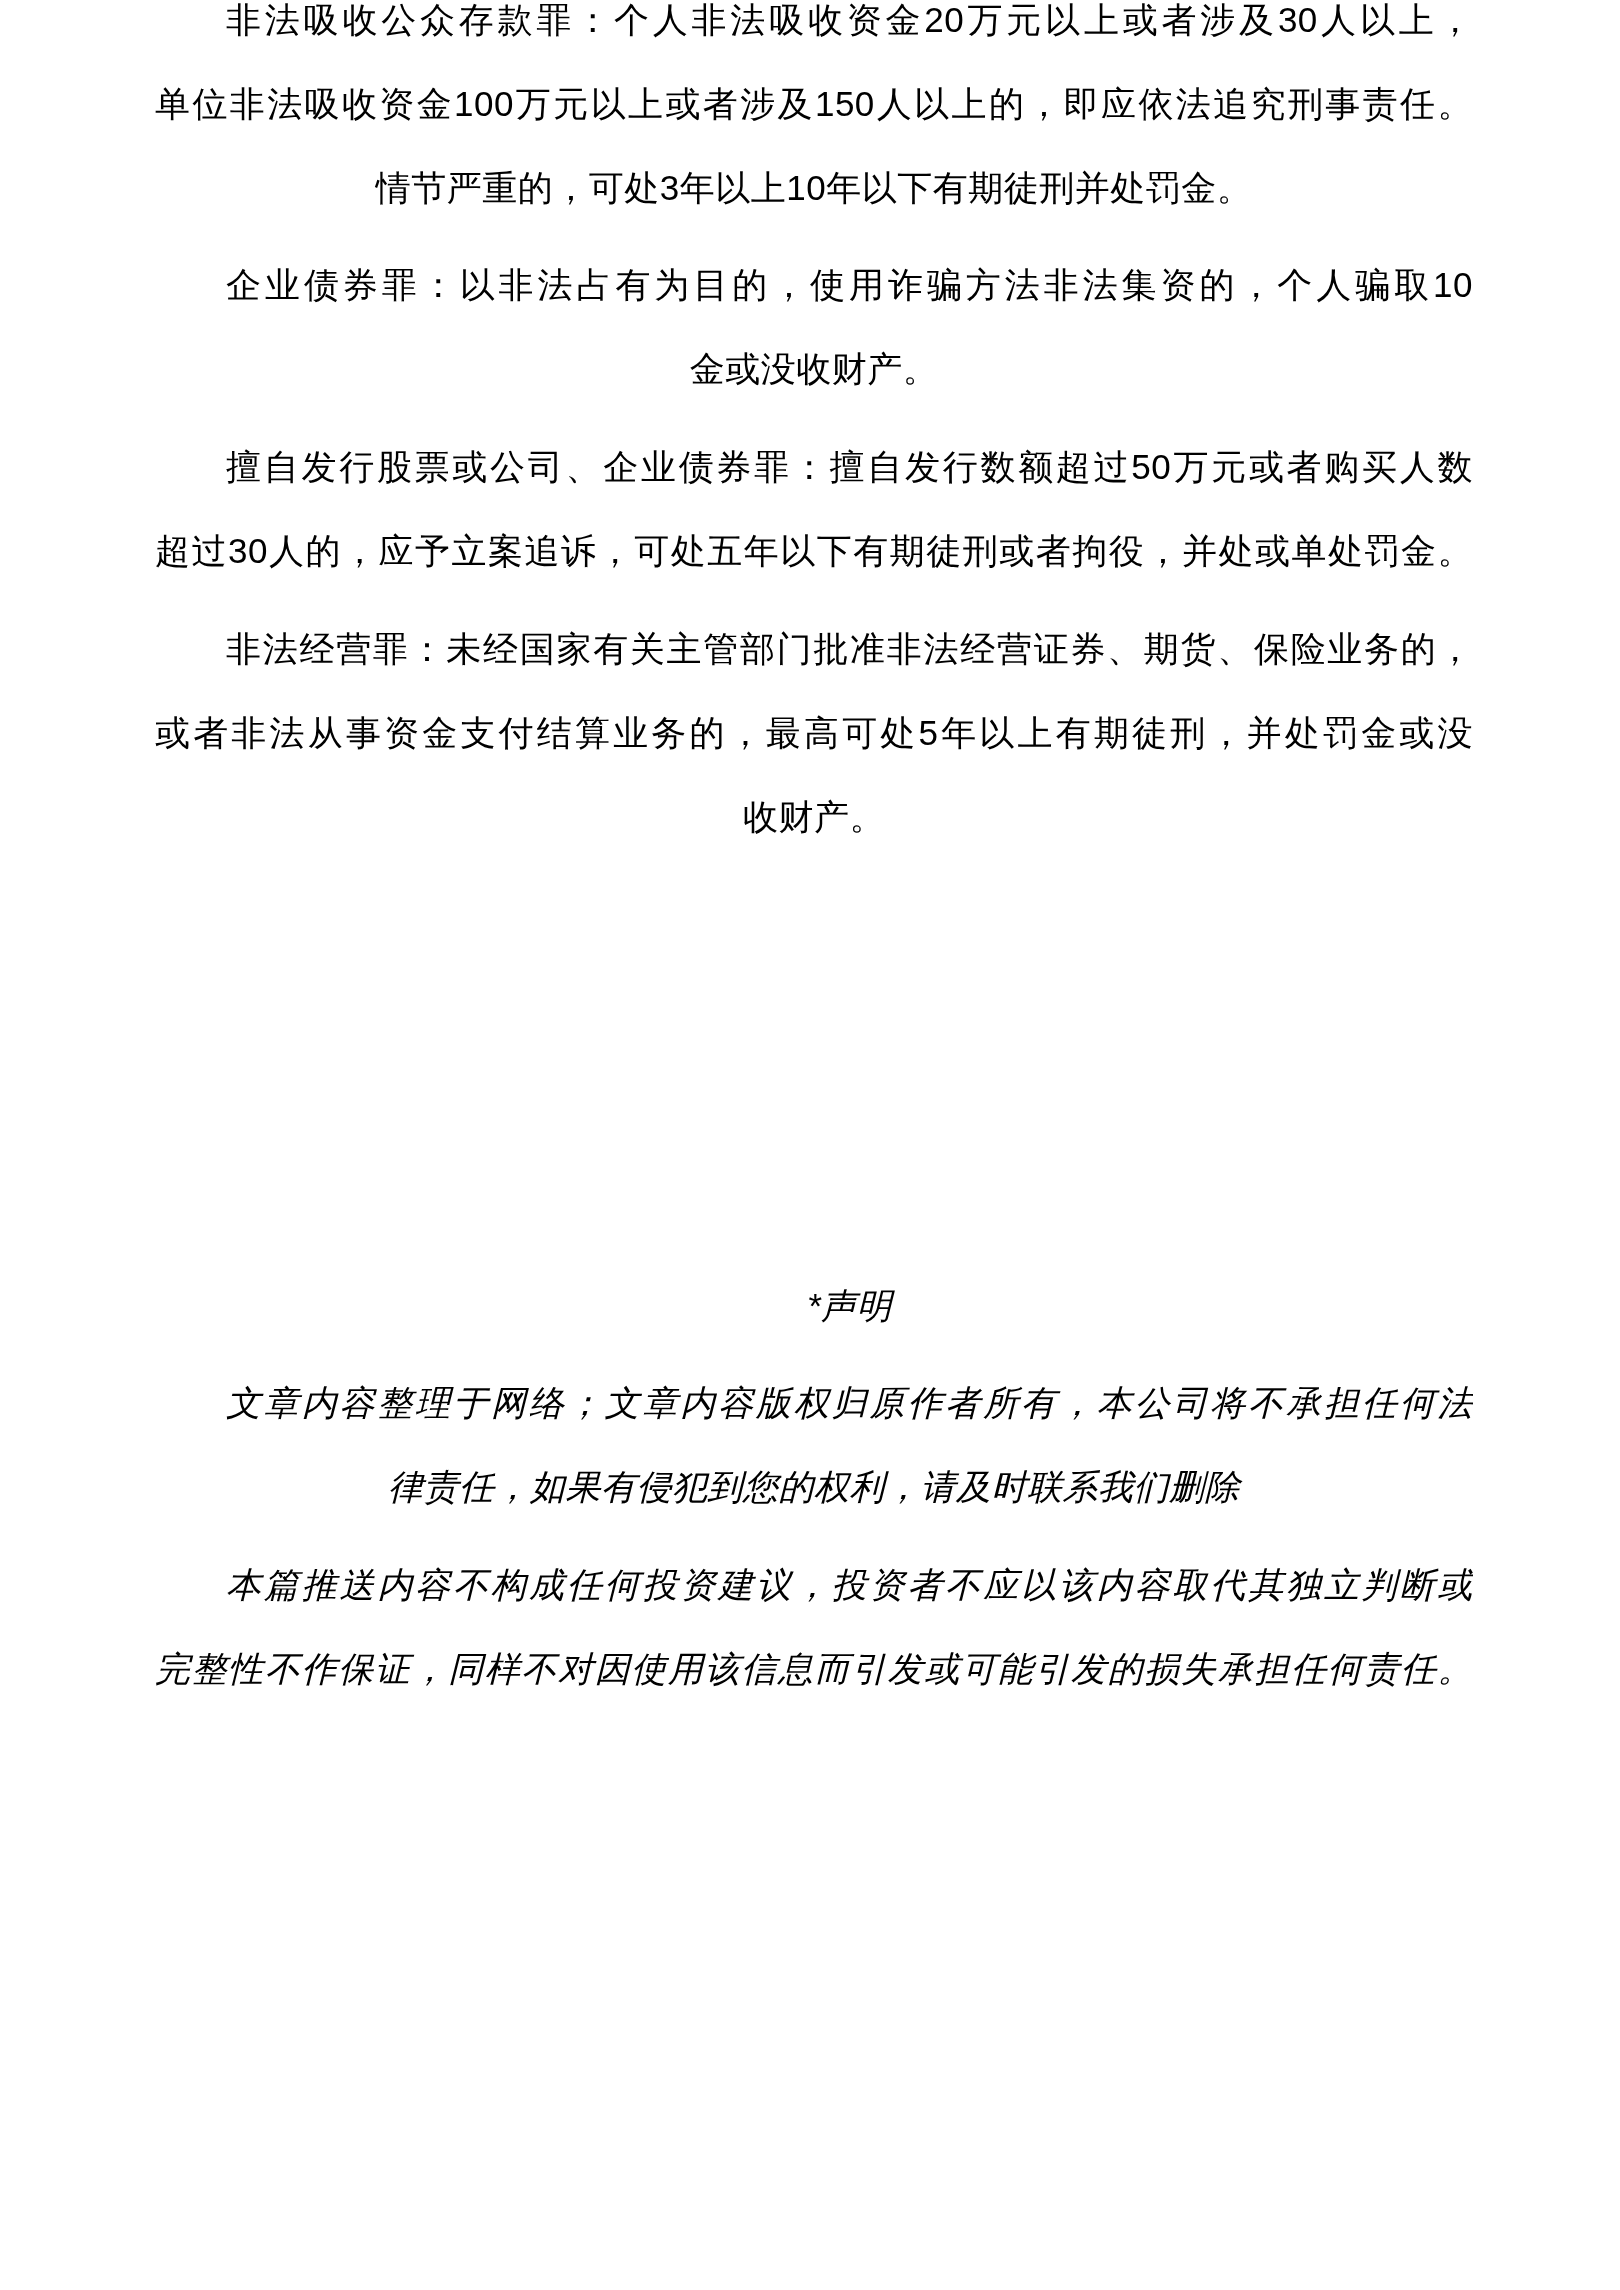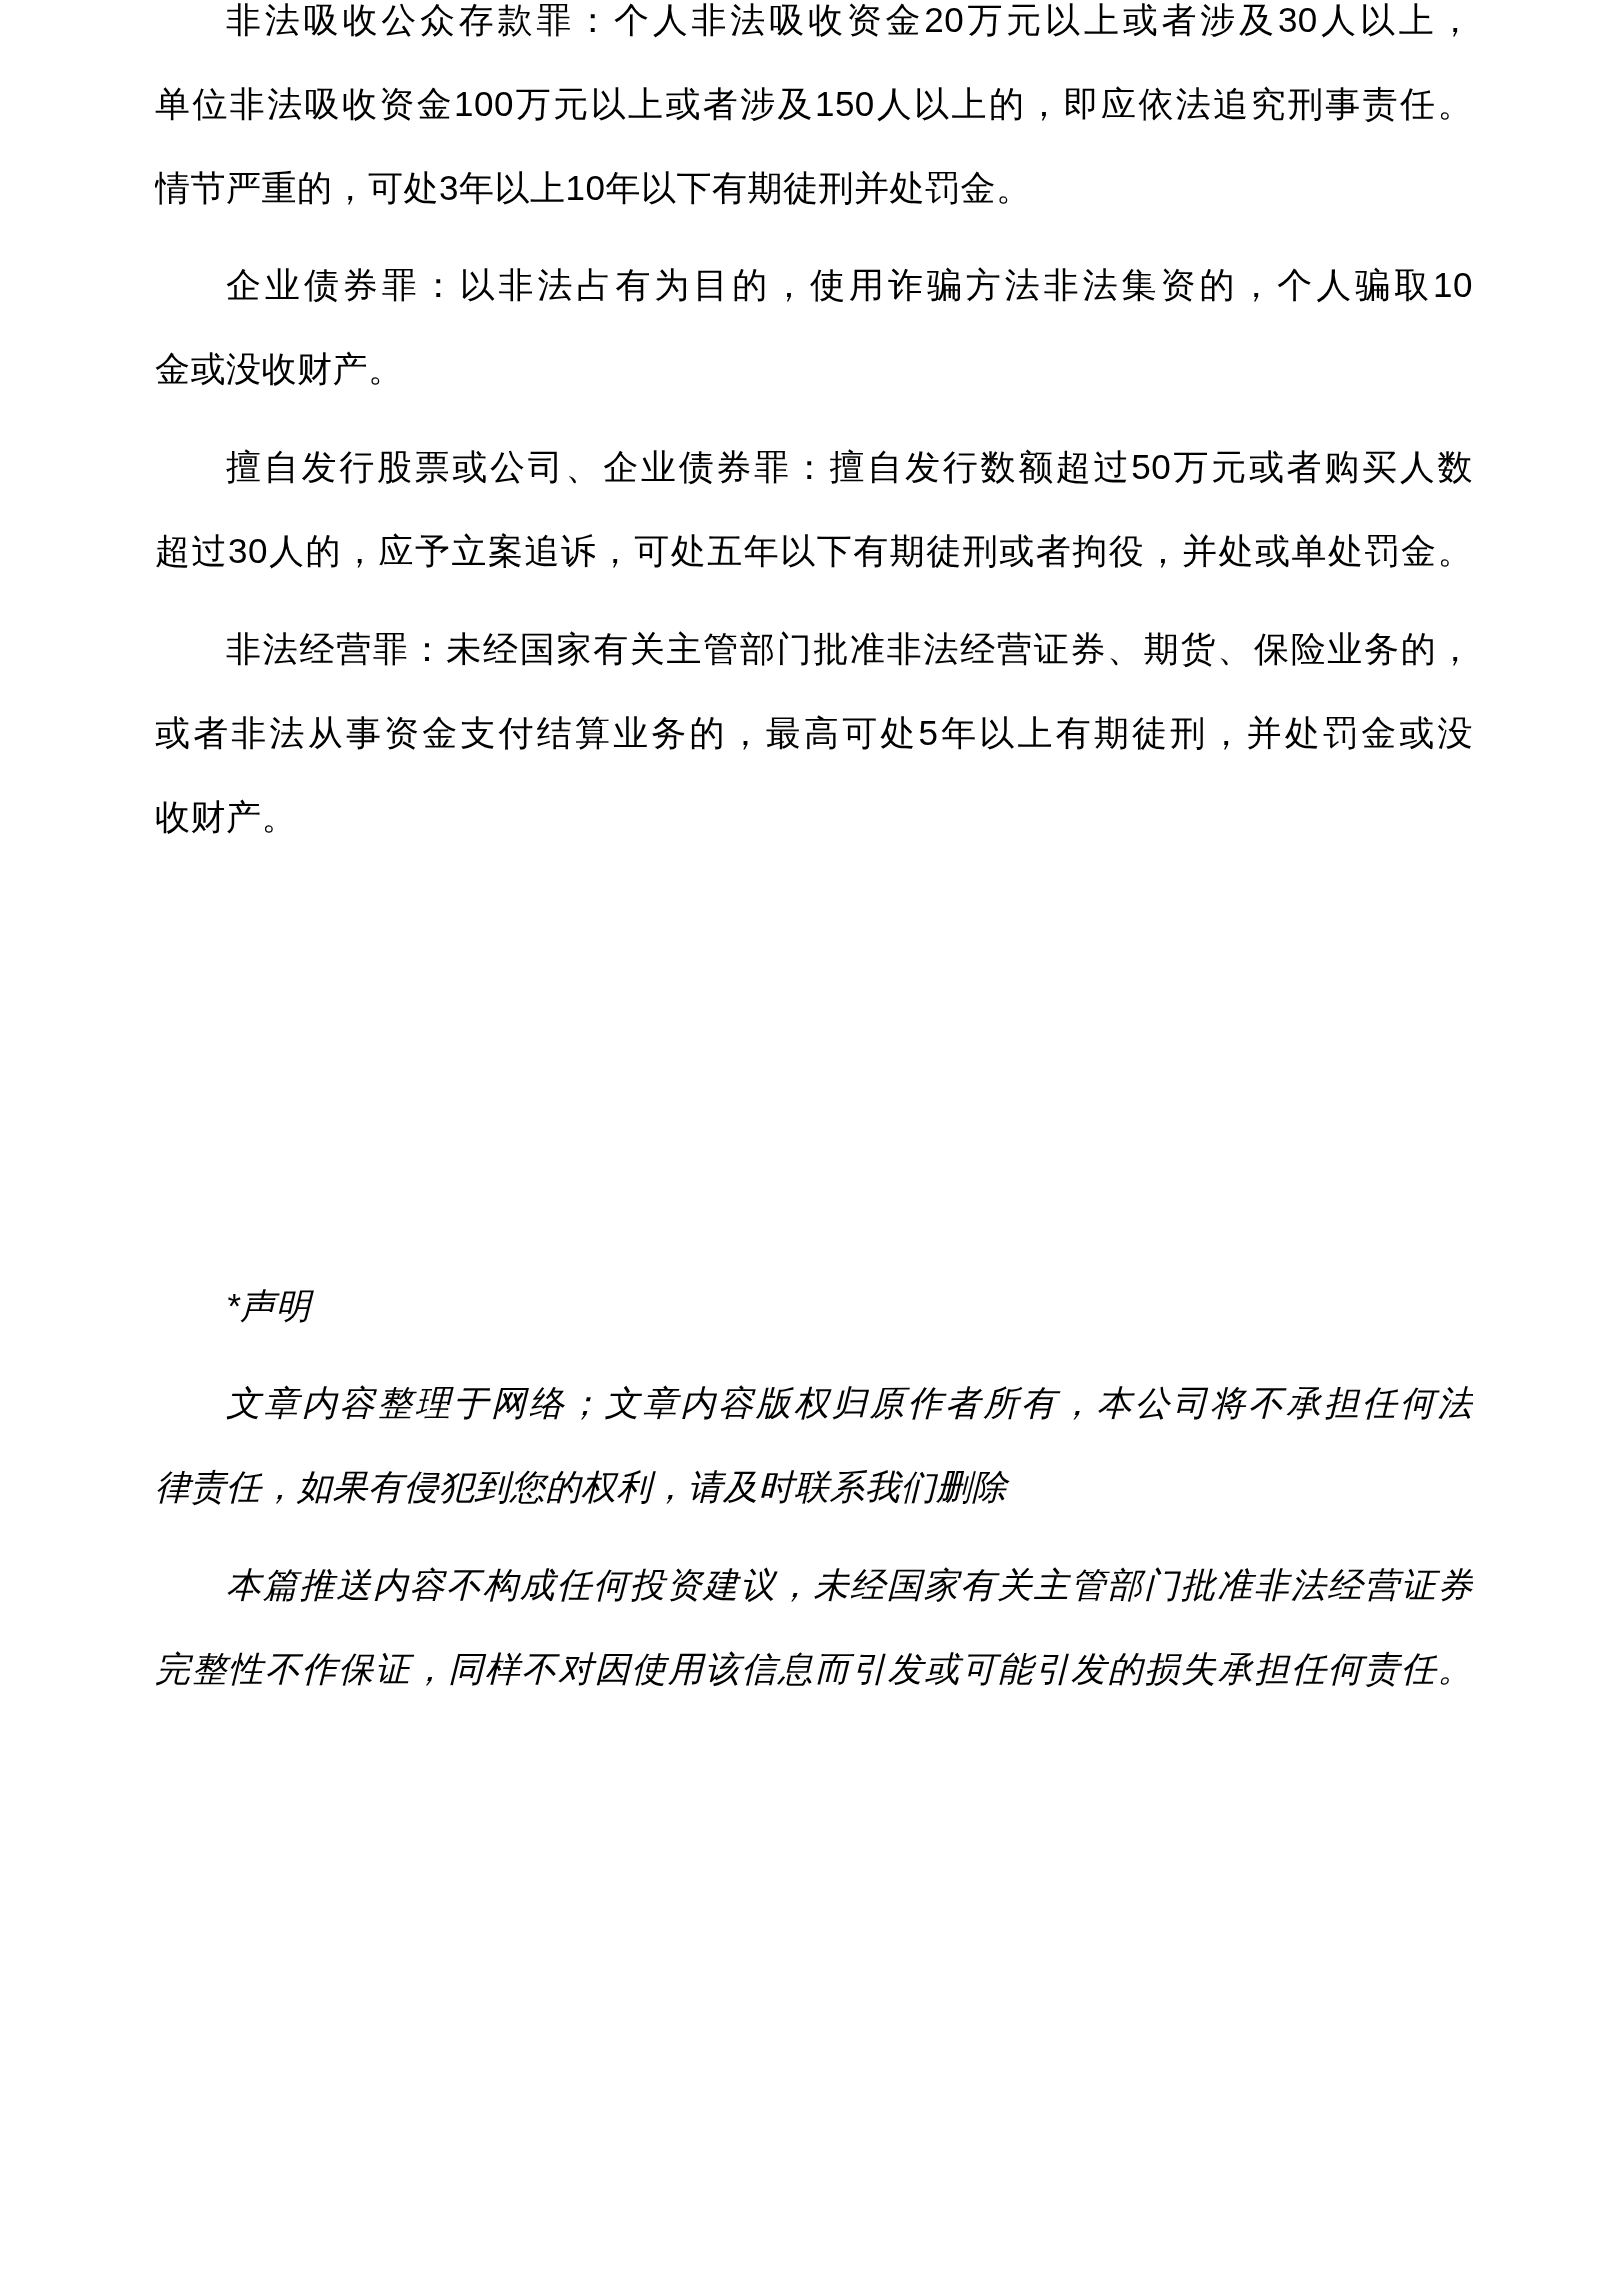--- a/index.html
+++ b/index.html
@@ -15,21 +15,21 @@
     margin-top: -22.5px;
     font-family: "Liberation Sans", sans-serif;
     font-size: 35px;
     color: #000000;
   }
   .para { margin: 0 0 13.7px 0; }
   .line {
     height: 84px;
     line-height: 84px;
     overflow: hidden;
-    text-align: left;
+    text-align: center;
     letter-spacing: 0.5px;
   }
   .j { text-align: justify; text-align-last: justify; }
   .indent { text-indent: 71px; }
   .b { font-weight: 400; }
   .disclaimer { margin-top: 405px; font-style: italic; }
   .heading { font-weight: 400; }
 </style>
 </head>
 <body>
@@ -63,20 +63,20 @@
     <div class="para">
       <div class="line indent heading">*声明</div>
     </div>
 
     <div class="para">
       <div class="line indent j">文章内容整理于网络；文章内容版权归原作者所有，本公司将不承担任何法</div>
       <div class="line">律责任，如果有侵犯到您的权利，请及时联系我们删除</div>
     </div>
 
     <div class="para">
-      <div class="line indent j">本篇推送内容不构成任何投资建议，未经国家有关主管部门批准非法经营证券</div>
+      <div class="line indent j">本篇推送内容不构成任何投资建议，投资者不应以该内容取代其独立判断或</div>
       <div class="line j">完整性不作保证，同样不对因使用该信息而引发或可能引发的损失承担任何责任。</div>
     </div>
 
   </div>
 
 </div>
 
 
 </body></html>

